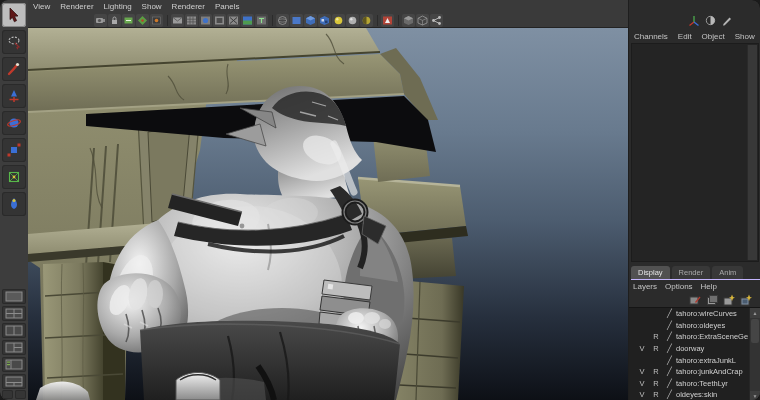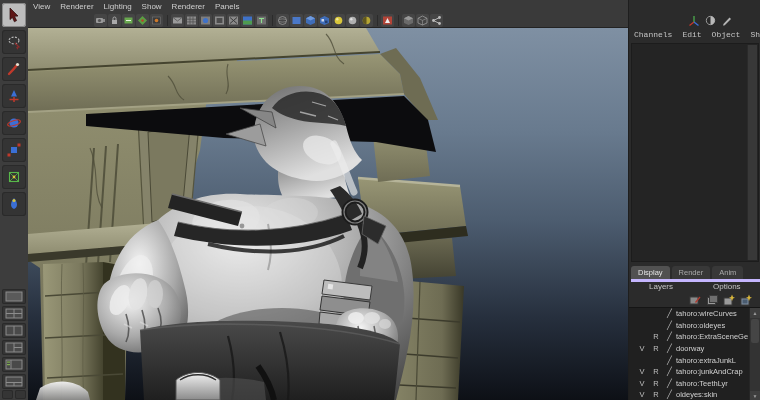--- a/index.html
+++ b/index.html
@@ -1,17 +1,17 @@
 <!DOCTYPE html>
 <html><head>
 <meta charset="utf-8">
 <style>
   html,body{margin:0;padding:0;background:#1b1b1b;}
   .root{position:relative;width:760px;height:400px;background:#000000;overflow:hidden;
-        font-family:"Liberation Sans",sans-serif;color:#c9c9c9;-webkit-font-smoothing:antialiased;}
+        font-family:"Liberation Sans",sans-serif;color:#c9c9c9;border-radius:8px;-webkit-font-smoothing:antialiased;}
   
   .toolbox{position:absolute;left:0;top:0;width:28px;height:400px;background:#3d3d3d;border-right:1px solid #242424;}
   .tool{position:absolute;left:2px;width:24px;height:24px;border-radius:3px;display:flex;align-items:center;justify-content:center;background:#343434;box-shadow:inset 0 0 0 1px #2a2a2a;}
   .tool.active{background:#bdbdbd;box-shadow:inset 0 0 0 1px #888;}
   .laybtn{position:absolute;left:2px;width:24px;height:15px;background:#353535;border-radius:2px;box-shadow:inset 0 0 0 1px #2a2a2a;display:flex;align-items:center;justify-content:center;}
   .minibtn{position:absolute;width:11px;height:9px;background:#353535;border-radius:2px;box-shadow:inset 0 0 0 1px #2a2a2a;}
   
   .main{position:absolute;left:28px;top:0;width:600px;height:400px;}
   .vp-menubar{position:absolute;left:0;top:0;width:600px;height:13px;background:#3a3a3a;display:flex;align-items:center;border-bottom:1px solid #303030;}
   .vp-menubar span{font-size:8px;color:#cfcfcf;padding:0 5px;cursor:default;}
@@ -19,29 +19,29 @@
   .vpi{width:13px;height:13px;margin-right:1px;display:flex;align-items:center;justify-content:center;background:#454545;border-radius:2px;}
   .vpsep{width:1px;height:11px;background:#2b2b2b;margin:0 3px;}
   .viewport{position:absolute;left:0;top:28px;width:600px;height:372px;}
   .viewport svg{display:block;}
   
   .rightpanel{position:absolute;left:628px;top:0;width:132px;height:400px;background:#2b2b2b;border-left:1px solid #1e1e1e;box-sizing:border-box;}
   .cb-header{position:absolute;left:0;top:0;width:132px;height:13px;background:#343434;display:flex;align-items:center;}
   .cb-title{font-size:7.5px;color:#bdbdbd;padding-left:22px;white-space:nowrap;}
   .cb-controls{position:absolute;right:2px;top:1px;display:flex;gap:3px;align-items:center;}
   .cb-iconrow{position:absolute;right:28px;top:14px;height:13px;display:flex;gap:5px;align-items:center;}
-  .cb-menurow{position:absolute;left:0;top:27px;width:132px;height:14px;display:flex;align-items:center;font-family:Liberation Mono, monospace;}
+  .cb-menurow{position:absolute;left:0;top:27px;width:132px;height:14px;display:flex;align-items:flex-end;}
   .cb-menurow span{font-size:8px;color:#c4c4c4;padding:0 5px;}
   .cb-empty{position:absolute;left:2px;top:43px;width:128px;height:219px;background:#242424;border:1px solid #1c1c1c;box-sizing:border-box;}
   .cb-scrollstrip{position:absolute;right:1px;top:1px;width:9px;height:215px;background:#383838;border-left:1px solid #2a2a2a;}
-  .le-tabs{position:absolute;left:2px;top:263px;width:130px;height:16px;display:flex;align-items:flex-end;gap:2px;border-bottom:3px solid #c4b5fd;}
+  .le-tabs{position:absolute;left:2px;top:263px;width:130px;height:16px;display:flex;align-items:flex-end;gap:2px;border-bottom:1px solid #c4b5fd;}
   .tab{font-size:7.5px;padding:2px 7px 2px 7px;border-radius:3px 3px 0 0;background:#383838;color:#a9a9a9;}
   .tab.active{background:#515151;color:#e4e4e4;}
   .le-menurow{position:absolute;left:0;top:280px;width:132px;height:13px;display:flex;align-items:center;}
-  .le-menurow span{font-size:8px;color:#c4c4c4;padding:0 20px;}
+  .le-menurow span{font-size:8px;color:#c4c4c4;padding:0 4px;}
   .le-iconrow{position:absolute;right:8px;top:293px;height:14px;display:flex;gap:4px;align-items:center;}
   .lei{width:13px;height:13px;display:flex;align-items:center;justify-content:center;}
   .le-list{position:absolute;left:0;top:307px;width:132px;height:93px;background:#202020;border-top:1px solid #151515;}
   .lrows{position:absolute;left:0;top:0;right:11px;bottom:0;}
   .lrow{display:flex;align-items:center;height:11.6px;}
   .lv{width:14px;text-align:center;font-size:7.5px;color:#bdbdbd;padding-left:6px;}
   .lr{width:14px;text-align:center;font-size:7.5px;color:#bdbdbd;}
   .licon{width:13px;font-size:8px;color:#b5b5b5;text-align:center;}
   .lname{flex:1;font-size:7.5px;color:#d0d0d0;white-space:nowrap;overflow:hidden;}
   .le-scroll{position:absolute;right:1px;top:0;width:10px;bottom:0;background:#333333;border-left:1px solid #262626;}

